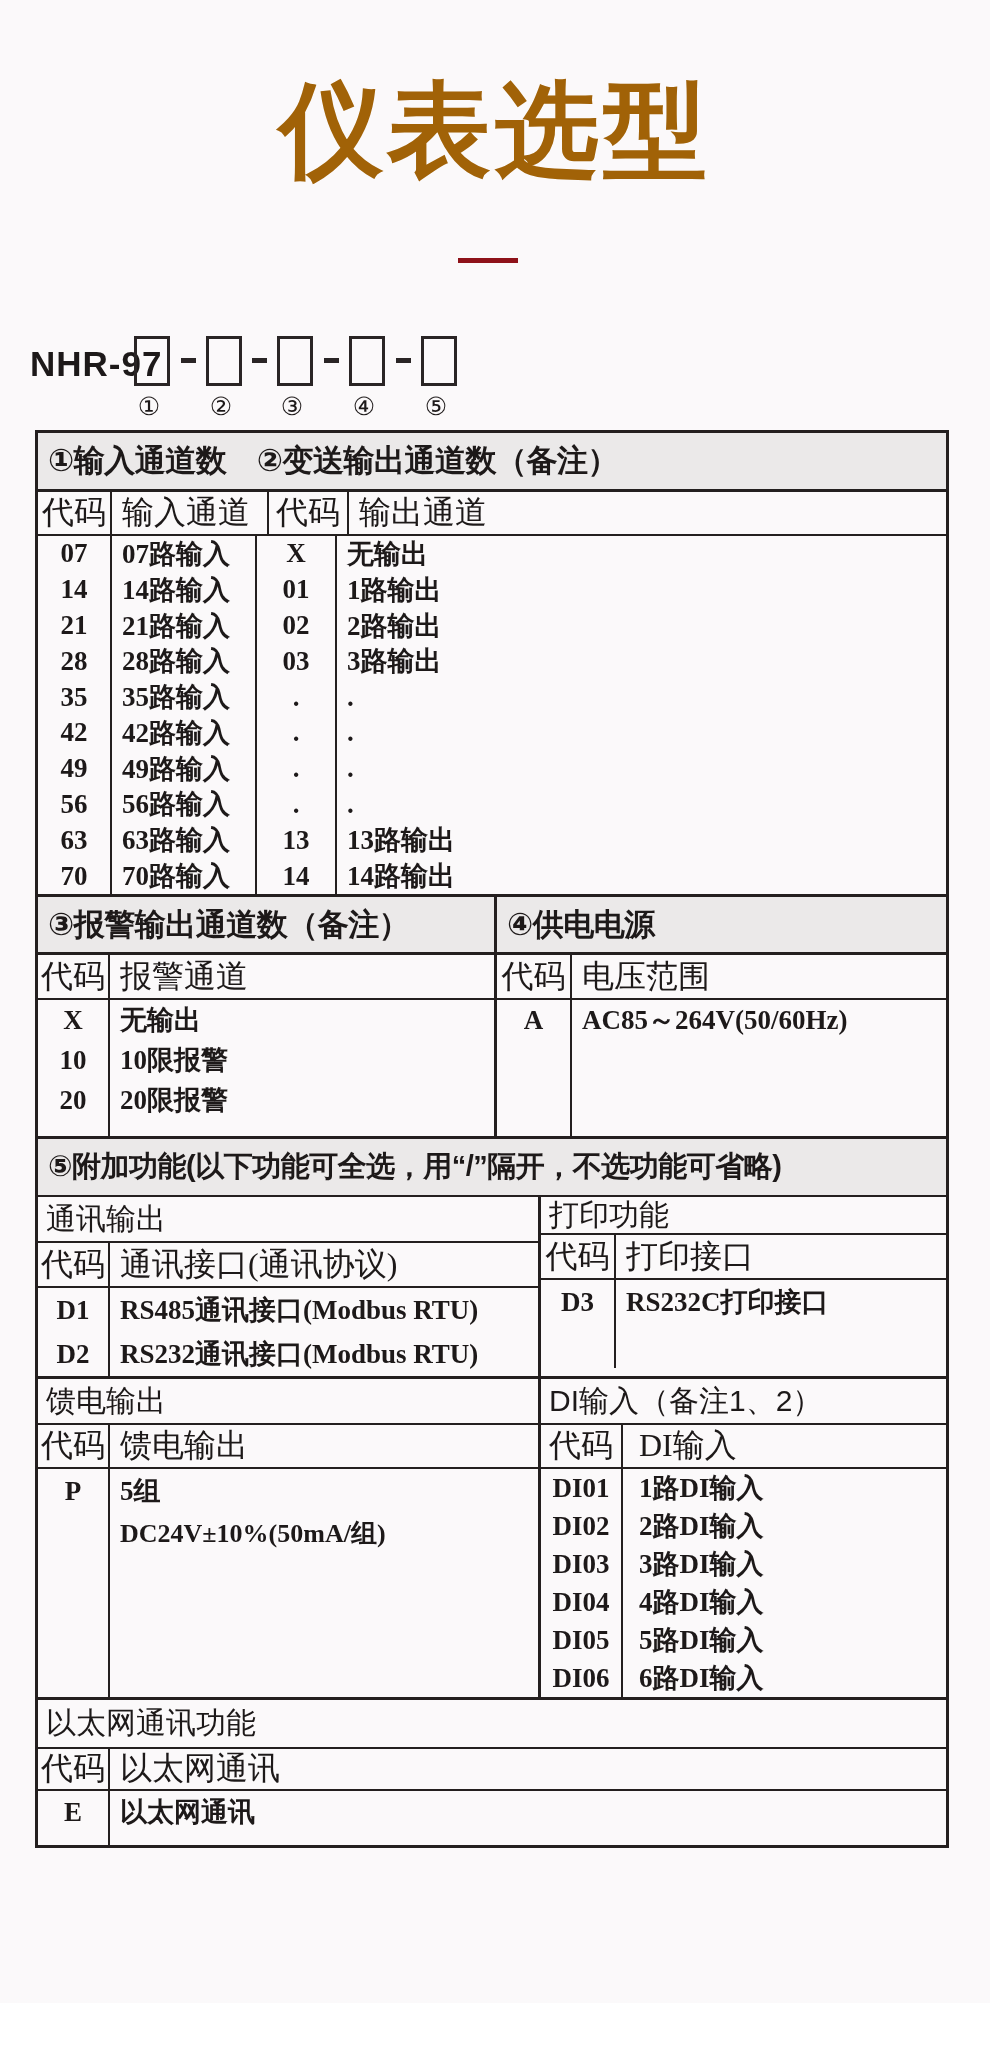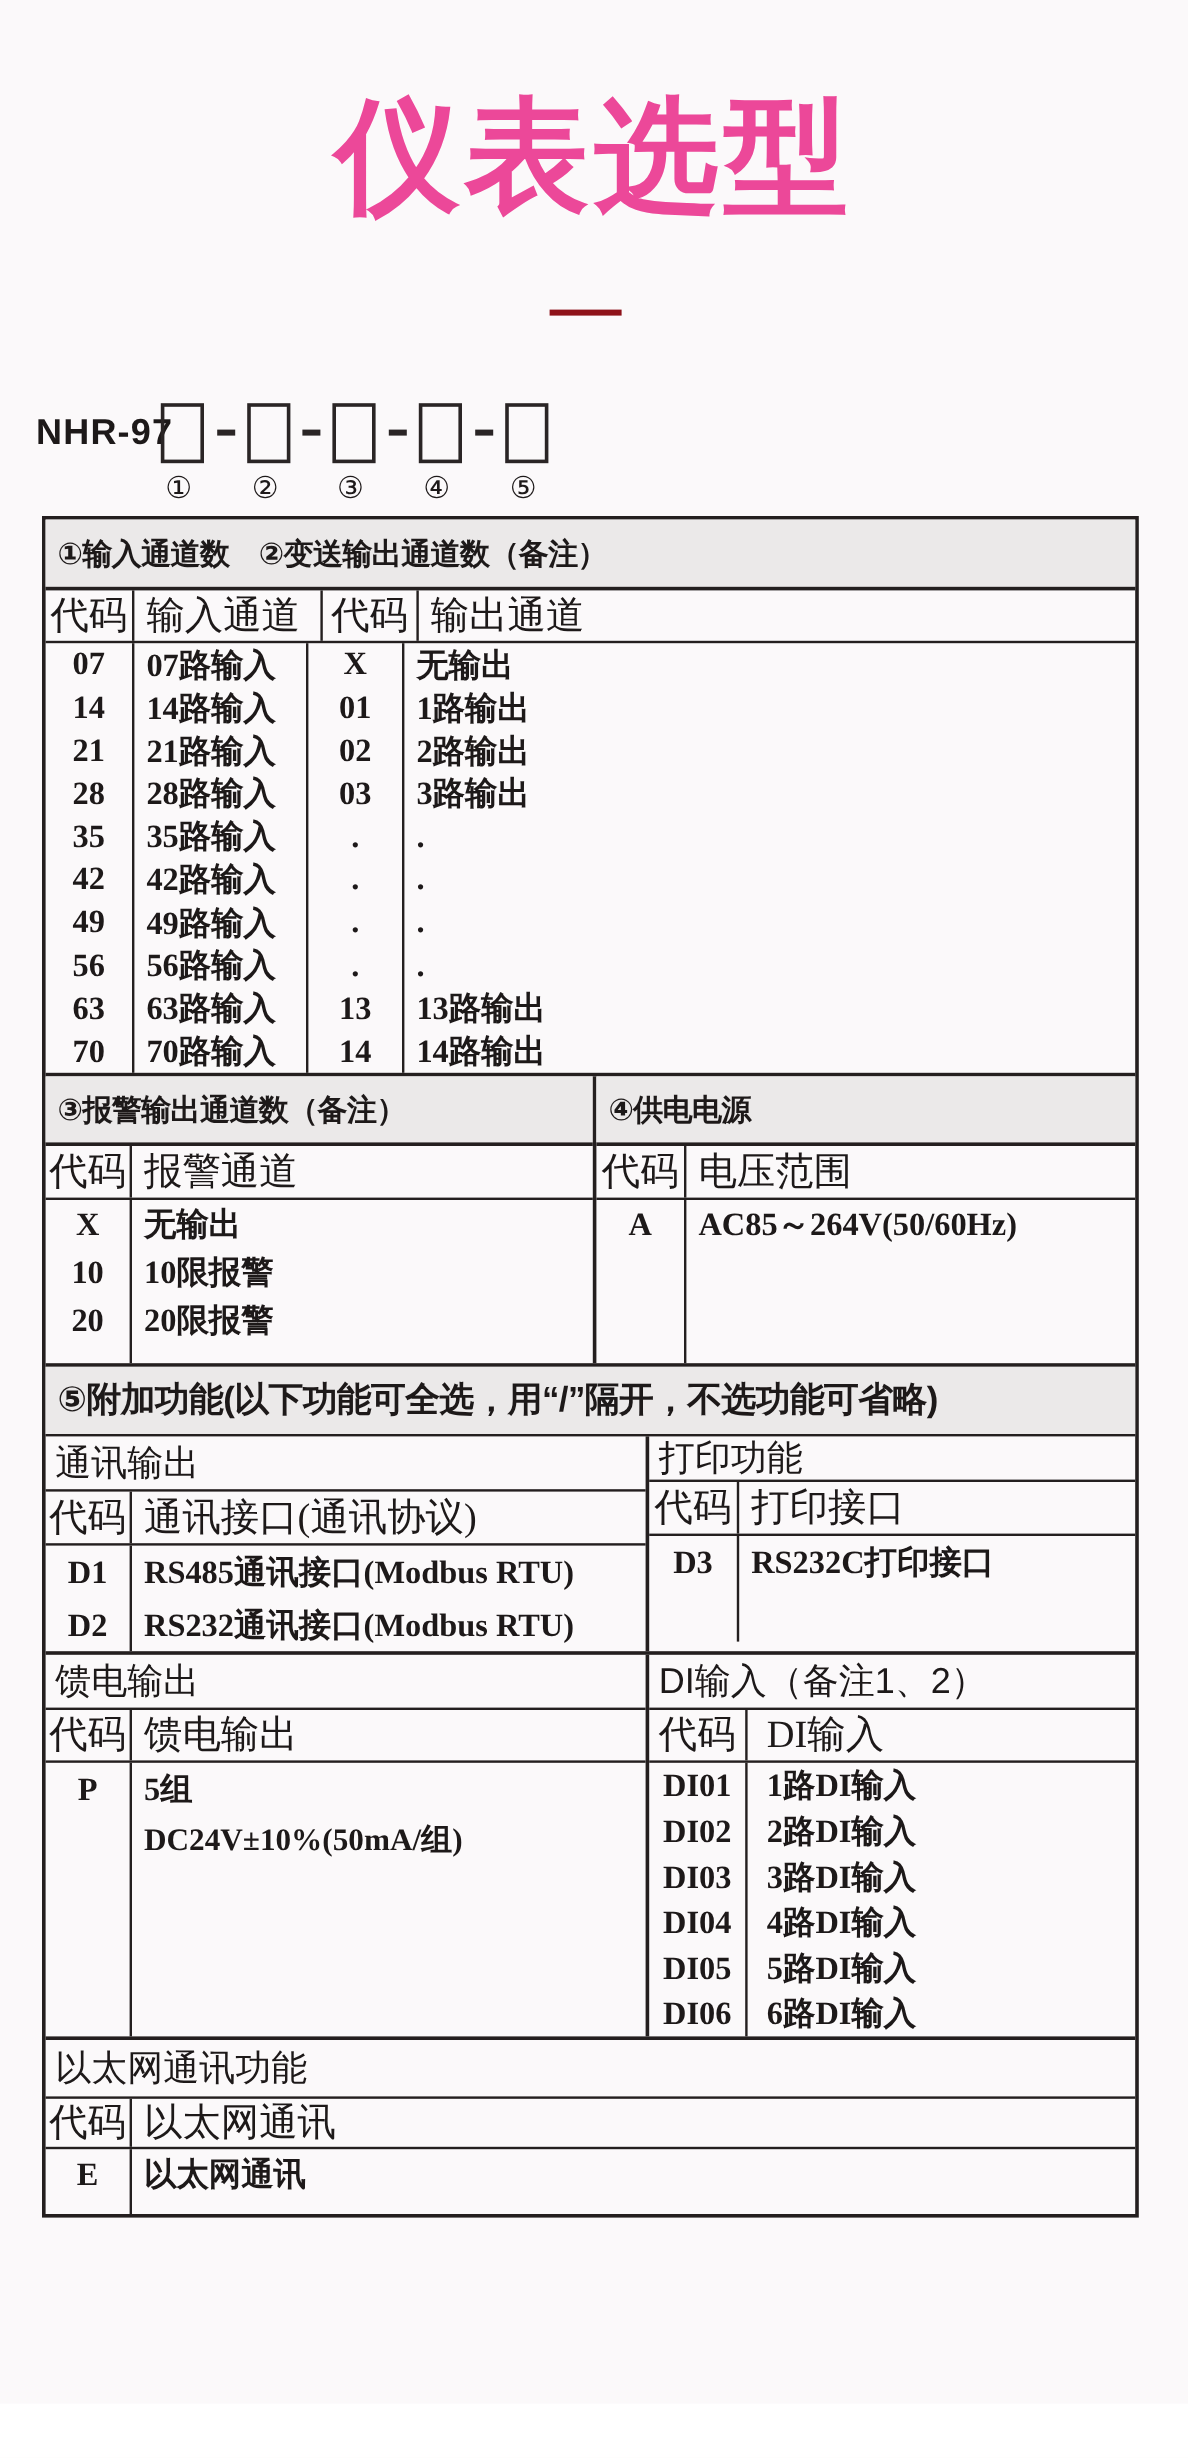--- a/index.html
+++ b/index.html
@@ -8,42 +8,42 @@
     --gray:#ebe9e9;
     --ink:#1d1919;
     --red:#8e1219;
   }
   html,body{margin:0;padding:0;}
   body{width:990px;height:2048px;background:#ffffff;position:relative;
        font-family:"Liberation Sans","DejaVu Sans",sans-serif;color:var(--ink);}
   .canvas{position:absolute;left:0;top:0;width:990px;height:2048px;overflow:hidden;}
   .page-bg{position:absolute;left:0;top:0;width:990px;height:2003px;background:var(--bg);}
   .title{position:absolute;left:0;top:62px;width:990px;text-align:center;
-         font-size:104px;font-weight:900;letter-spacing:4px;color:#ec4899;}
+         font-size:104px;font-weight:900;letter-spacing:4px;color:#a16207;}
   .red-line{position:absolute;left:458px;top:258px;width:60px;height:5px;background:var(--red);}
 
   
   .model{position:absolute;left:30px;top:336px;width:950px;height:96px;}
-  .m-prefix{position:absolute;left:0;top:8px;font-size:30px;font-weight:700;letter-spacing:1px;}
+  .m-prefix{position:absolute;left:0;top:8px;font-size:35px;font-weight:700;letter-spacing:1px;}
   .m-box{position:absolute;top:0;width:30px;height:44px;border:3px solid #2a2525;background:transparent;}
   .m-dash{position:absolute;top:22px;width:15px;height:5px;background:#2a2525;}
   .m-num{position:absolute;top:56px;width:36px;text-align:center;font-size:25px;
          font-family:"Liberation Serif","DejaVu Serif",serif;}
   .m-desc{position:absolute;left:442px;top:11px;font-size:28px;font-weight:700;white-space:nowrap;letter-spacing:-0.5px;}
 
   
   .tables{position:absolute;left:35px;top:430px;width:914px;border:3px solid var(--bd);
           box-sizing:border-box;background:var(--bg);}
   .h2{height:2px;background:var(--bd);}
   .h3{height:3px;background:var(--bd);}
   .v2{width:2px;background:var(--bd);flex:none;}
   .v3{width:3px;background:var(--bd);flex:none;}
   .row{display:flex;align-items:stretch;}
   .sec-head{background:var(--gray);display:flex;align-items:center;
-            font-weight:700;font-size:25px;padding-left:10px;letter-spacing:-0.5px;}
+            font-weight:700;font-size:31px;padding-left:10px;letter-spacing:-0.5px;}
   .white-head{display:flex;align-items:center;font-weight:400;font-size:30px;padding-left:8px;text-align:center;}
   .serif{font-family:"Liberation Serif","DejaVu Serif",serif;}
   .cell{display:flex;align-items:center;box-sizing:border-box;}
   .code{justify-content:center;text-align:center;}
   .lbl{padding-left:10px;}
   .sub{font-size:32px;font-weight:400;}
   .dat{font-size:27px;font-weight:600;}
   .ln{display:flex;align-items:center;}
   .colstack{display:flex;flex-direction:column;}
   .notes{position:absolute;left:42px;top:1858px;font-size:26px;font-weight:600;line-height:38px;}

